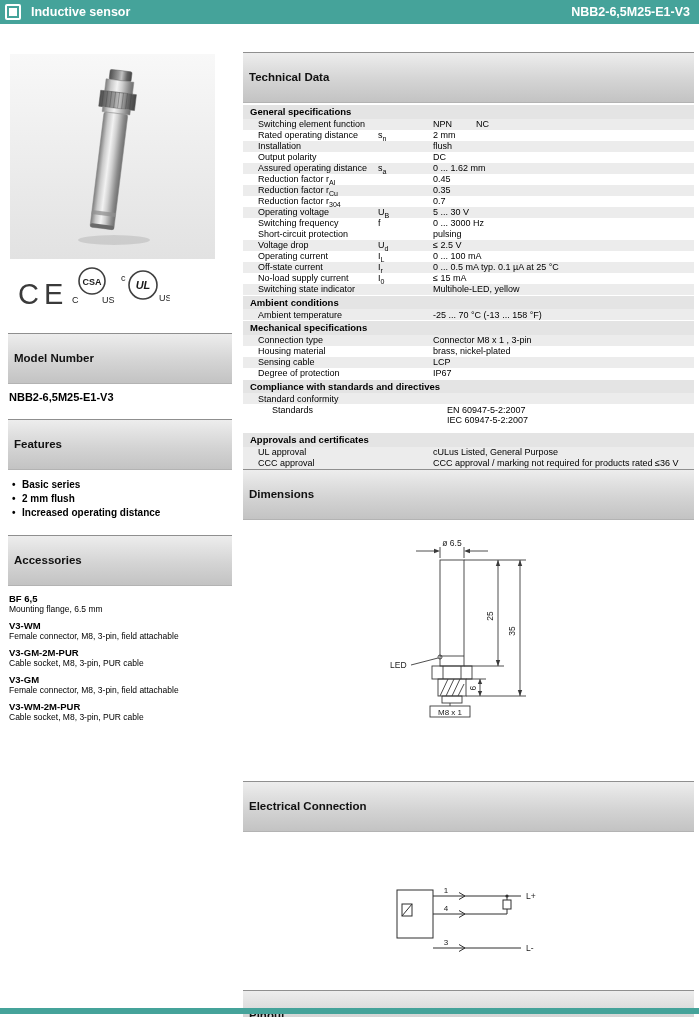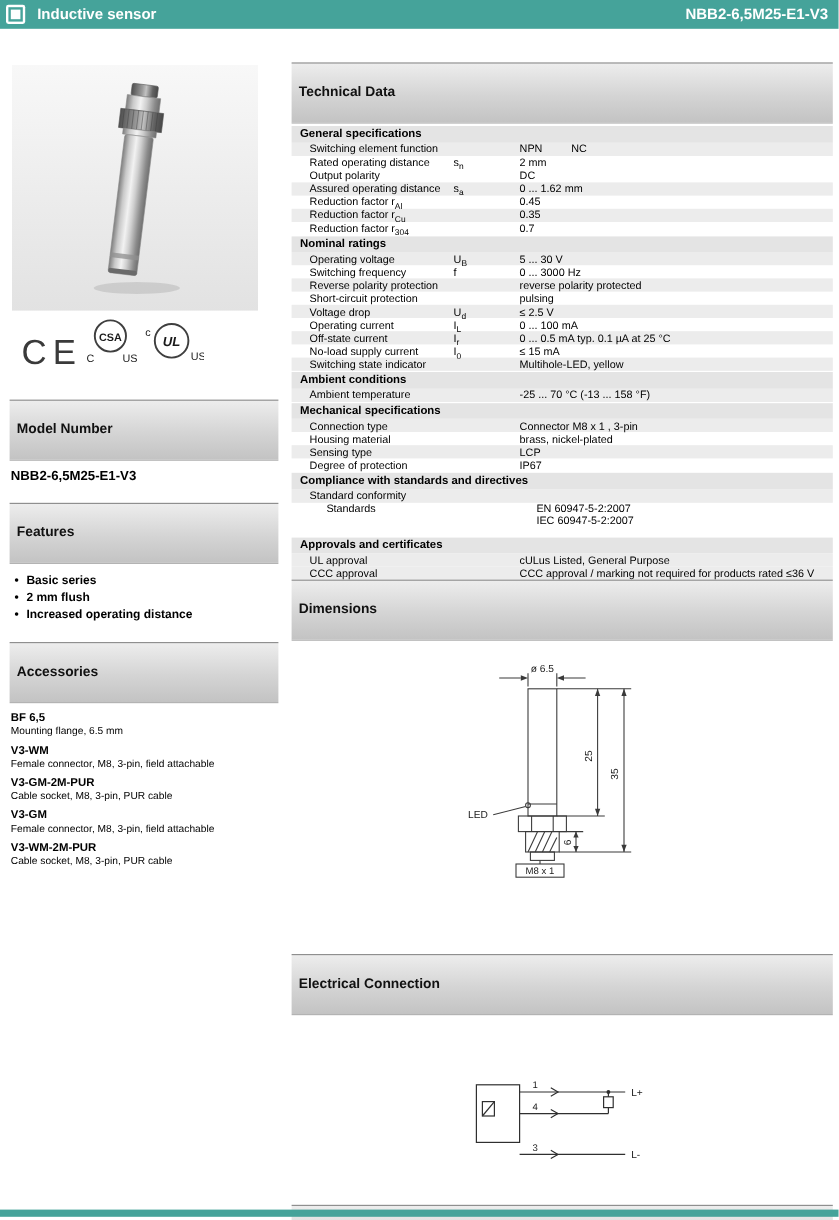--- a/index.html
+++ b/index.html
@@ -177,20 +177,25 @@
           <div class="spec-row shaded">
             <div class="c-label">Switching element function</div>
             <div class="c-sym"></div>
             <div class="c-val">NPN<span class="v2">NC</span></div>
           </div>
           <div class="spec-row">
             <div class="c-label">Rated operating distance</div>
             <div class="c-sym">s<sub>n</sub></div>
             <div class="c-val">2 mm</div>
           </div>
+          <div class="spec-row shaded">
+            <div class="c-label">Installation</div>
+            <div class="c-sym"></div>
+            <div class="c-val">flush</div>
+          </div>
           <div class="spec-row">
             <div class="c-label">Output polarity</div>
             <div class="c-sym"></div>
             <div class="c-val">DC</div>
           </div>
           <div class="spec-row shaded">
             <div class="c-label">Assured operating distance</div>
             <div class="c-sym">s<sub>a</sub></div>
             <div class="c-val">0 ... 1.62 mm</div>
           </div>
@@ -202,36 +207,30 @@
           <div class="spec-row shaded">
             <div class="c-label">Reduction factor r<sub>Cu</sub></div>
             <div class="c-sym"></div>
             <div class="c-val">0.35</div>
           </div>
           <div class="spec-row">
             <div class="c-label">Reduction factor r<sub>304</sub></div>
             <div class="c-sym"></div>
             <div class="c-val">0.7</div>
           </div>
-          <div class="spec-section">Nominal ratings</div>
           <div class="spec-row shaded">
             <div class="c-label">Operating voltage</div>
             <div class="c-sym">U<sub>B</sub></div>
             <div class="c-val">5 ... 30 V</div>
           </div>
           <div class="spec-row">
             <div class="c-label">Switching frequency</div>
             <div class="c-sym">f</div>
             <div class="c-val">0 ... 3000 Hz</div>
           </div>
-          <div class="spec-row shaded">
-            <div class="c-label">Reverse polarity protection</div>
-            <div class="c-sym"></div>
-            <div class="c-val">reverse polarity protected</div>
-          </div>
           <div class="spec-row">
             <div class="c-label">Short-circuit protection</div>
             <div class="c-sym"></div>
             <div class="c-val">pulsing</div>
           </div>
           <div class="spec-row shaded">
             <div class="c-label">Voltage drop</div>
             <div class="c-sym">U<sub>d</sub></div>
             <div class="c-val">≤ 2.5 V</div>
           </div>
@@ -266,21 +265,21 @@
             <div class="c-label">Connection type</div>
             <div class="c-sym"></div>
             <div class="c-val">Connector M8 x 1 , 3-pin</div>
           </div>
           <div class="spec-row">
             <div class="c-label">Housing material</div>
             <div class="c-sym"></div>
             <div class="c-val">brass, nickel-plated</div>
           </div>
           <div class="spec-row shaded">
-            <div class="c-label">Sensing type</div>
+            <div class="c-label">Sensing cable</div>
             <div class="c-sym"></div>
             <div class="c-val">LCP</div>
           </div>
           <div class="spec-row">
             <div class="c-label">Degree of protection</div>
             <div class="c-sym"></div>
             <div class="c-val">IP67</div>
           </div>
           <div class="spec-section">Compliance with standards and directives</div>
           <div class="spec-row shaded">

